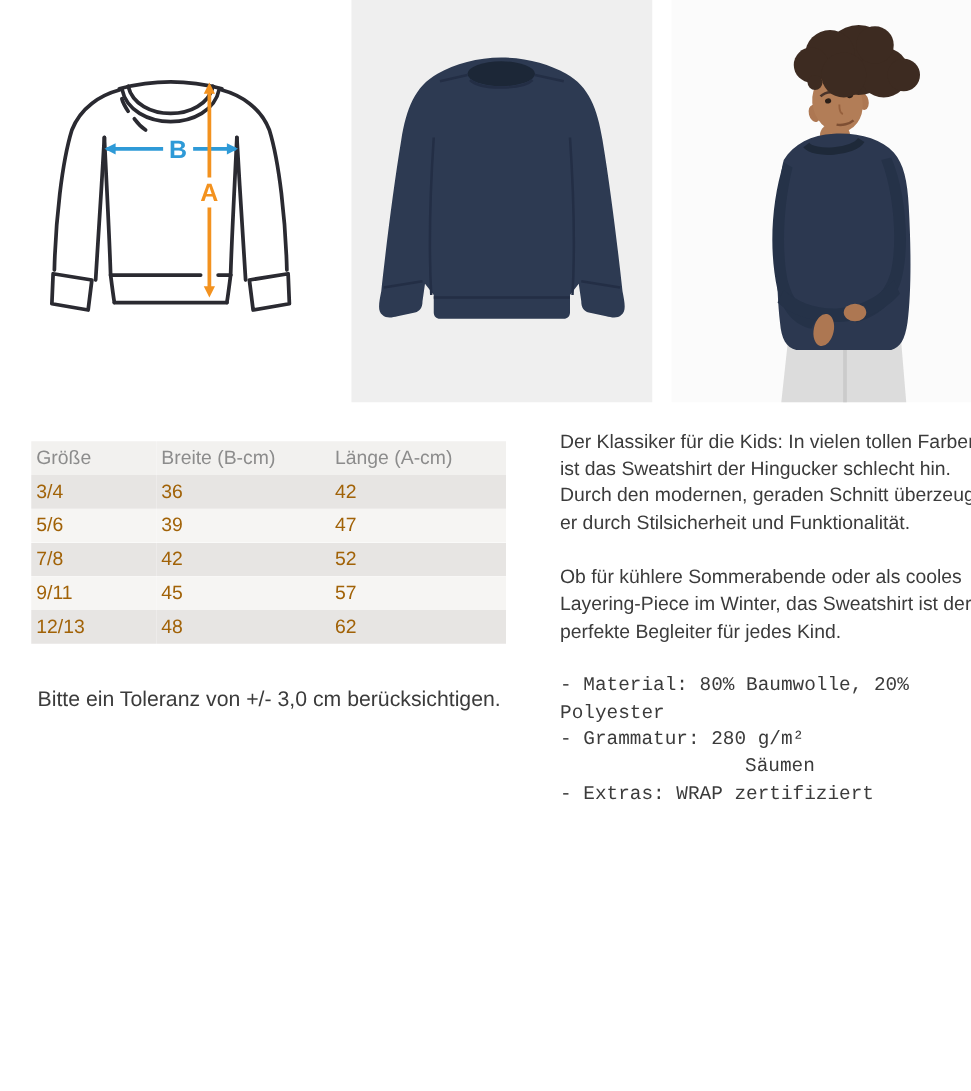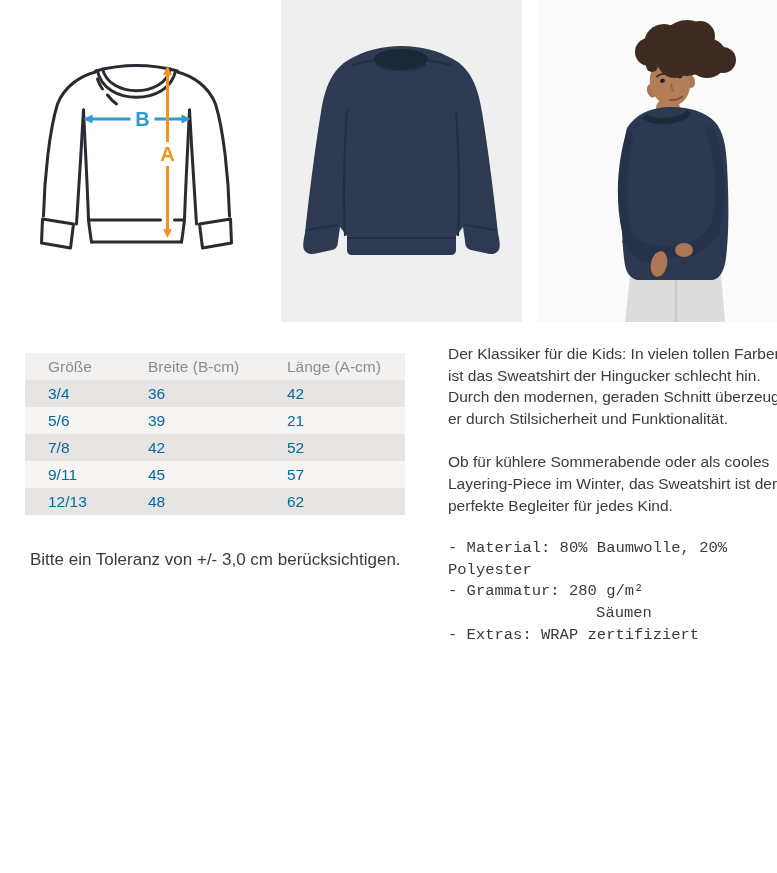--- a/index.html
+++ b/index.html
@@ -13,25 +13,25 @@
   .flat-photo      { position:absolute; left:281px; top:0;    width:241px; height:322px; }
   .model-photo     { position:absolute; left:537px; top:0;    width:240px; height:322px; }
   .diagram-panel svg, .flat-photo svg, .model-photo svg { display:block; width:100%; height:100%; }
 
   
   table.size-table {
     position:absolute; left:25px; top:353px; width:380px;
     border-collapse:collapse; font-size:15.5px; table-layout:fixed;
   }
   table.size-table th, table.size-table td {
-    height:27px; padding:0 0 0 23px; text-align:left; vertical-align:middle;
+    height:27px; padding:0 0 0 4px; text-align:left; vertical-align:middle;
     font-weight:400; white-space:nowrap; overflow:hidden;
   }
   table.size-table thead tr { background:#f2f1ef; color:#8c8c8c; }
-  table.size-table tbody { color:#0369a1; }
+  table.size-table tbody { color:#a16207; }
   table.size-table tbody tr:nth-child(odd)  { background:#e7e5e3; }
   table.size-table tbody tr:nth-child(even) { background:#f6f5f3; }
   .col-1 { width:100px; } .col-2 { width:139px; } .col-3 { width:141px; }
 
   .tolerance-note {
     position:absolute; left:30px; top:550px; width:400px;
     font-size:17px; color:#3b3b3b;
   }
 
   
@@ -187,21 +187,21 @@
     </thead>
     <tbody>
       <tr>
         <td>3/4</td>
         <td>36</td>
         <td>42</td>
       </tr>
       <tr>
         <td>5/6</td>
         <td>39</td>
-        <td>21</td>
+        <td>47</td>
       </tr>
       <tr>
         <td>7/8</td>
         <td>42</td>
         <td>52</td>
       </tr>
       <tr>
         <td>9/11</td>
         <td>45</td>
         <td>57</td>

